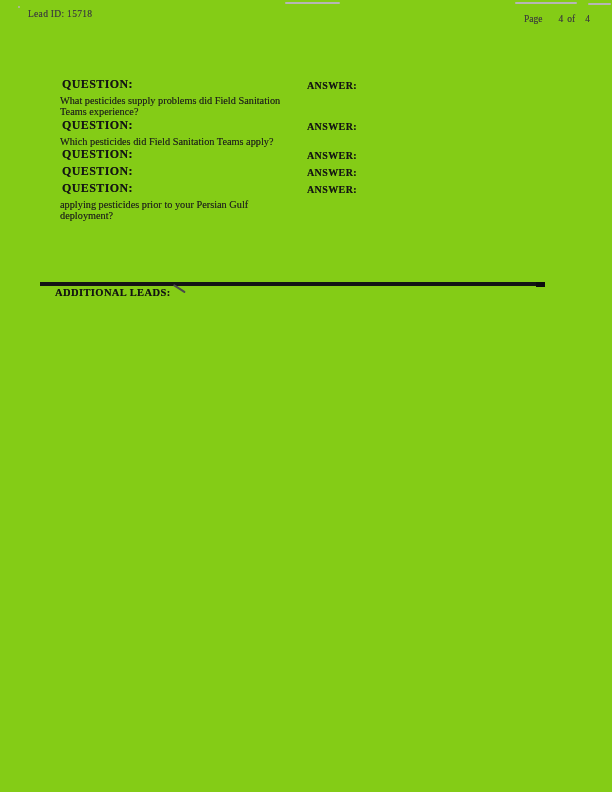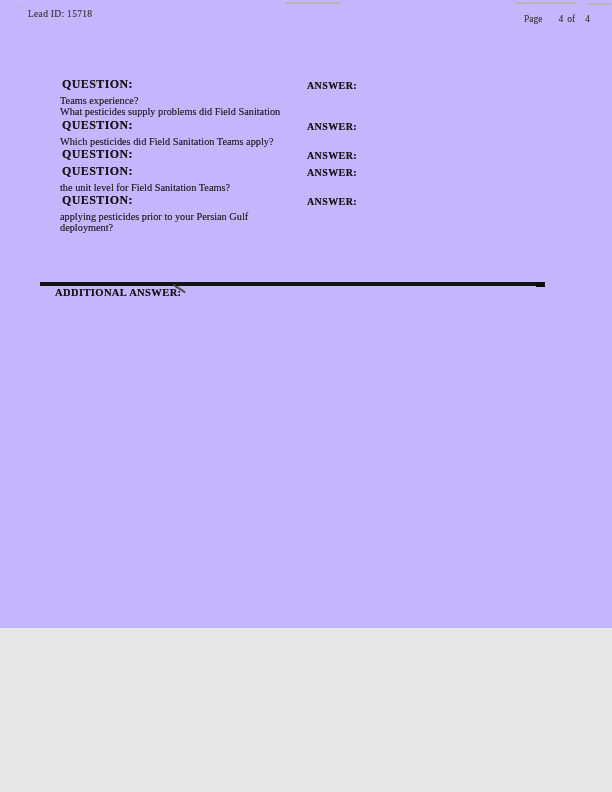--- a/index.html
+++ b/index.html
@@ -4,22 +4,22 @@
 <style>
   * { margin: 0; padding: 0; box-sizing: border-box; }
   html, body { background: #e8e8e8; }
   body {
     width: 612px; height: 792px;
     font-family: "Liberation Serif", "DejaVu Serif", serif;
     position: relative;
   }
   .page {
     position: absolute; left: 0; top: 0;
-    width: 612px; height: 628px;
-    background: #c4b5fd;
+    width: 612px; height: 792px;
+    background: #84cc16;
     overflow: hidden;
     color: #1c1c1c;
   }
 
   
   .lead-id {
     position: absolute; left: 28px; top: 9px;
     font-size: 9.5px; color: #3d3d3d;
     letter-spacing: 0.3px;
     text-shadow: 0 0 0.5px rgba(60,60,60,0.6);
@@ -103,22 +103,22 @@
   <div class="artifact art-3"></div>
   <div class="artifact art-dot"></div>
 
   <div class="content">
 
     <div class="qa-block">
       <div class="q-row">
         <span class="q-label">QUESTION:</span>
         <span class="a-label">ANSWER:</span>
       </div>
+      <div class="q-line">What pesticides supply problems did Field Sanitation</div>
       <div class="q-line">Teams experience?</div>
-      <div class="q-line">What pesticides supply problems did Field Sanitation</div>
     </div>
 
     <div class="qa-block">
       <div class="q-row">
         <span class="q-label">QUESTION:</span>
         <span class="a-label">ANSWER:</span>
       </div>
       <div class="q-line">Which pesticides did Field Sanitation Teams apply?</div>
     </div>
 
@@ -127,33 +127,32 @@
         <span class="q-label">QUESTION:</span>
         <span class="a-label">ANSWER:</span>
       </div>
     </div>
 
     <div class="qa-block">
       <div class="q-row">
         <span class="q-label">QUESTION:</span>
         <span class="a-label">ANSWER:</span>
       </div>
-      <div class="q-line">the unit level for Field Sanitation Teams?</div>
     </div>
 
     <div class="qa-block">
       <div class="q-row">
         <span class="q-label">QUESTION:</span>
         <span class="a-label">ANSWER:</span>
       </div>
       <div class="q-line">applying pesticides prior to your Persian Gulf</div>
       <div class="q-line">deployment?</div>
     </div>
 
   </div>
 
   <div class="section-rule">
     <span class="rule-tip"></span>
   </div>
   <div class="artifact art-diag"></div>
-  <div class="additional-leads">ADDITIONAL ANSWER:</div>
+  <div class="additional-leads">ADDITIONAL LEADS:</div>
 
 </div>
 
 </body></html>

